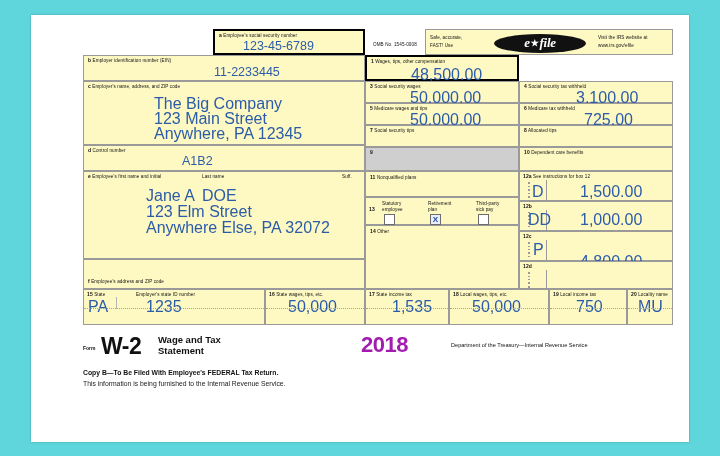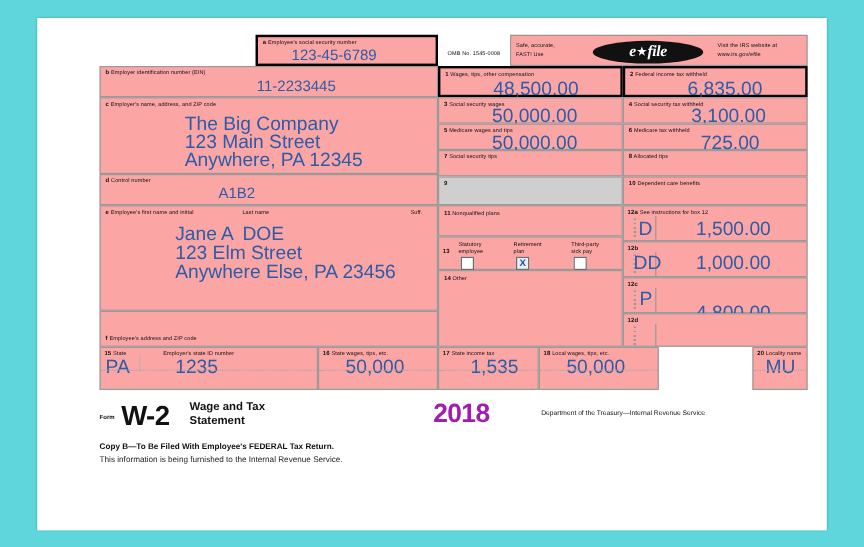--- a/index.html
+++ b/index.html
@@ -18,21 +18,21 @@
     position:absolute;left:31px;top:15px;width:658px;height:427px;
     background:#ffffff;
     box-sizing:border-box;
     box-shadow:0 0 2px rgba(0,0,0,.25);
   }
   .form{
     position:absolute;left:22px;top:14px;width:620px;height:400px;
   }
 
   
-  .bx{position:absolute;box-sizing:border-box;border:1px solid #9a9a9a;background:#fca5a5;}
+  .bx{position:absolute;box-sizing:border-box;border:1px solid #9a9a9a;background:#fef9c3;}
   .lbl{
     position:absolute;font-size:4.6px;color:#111;
     letter-spacing:.1px;line-height:1.15;
     white-space:nowrap;font-family:"Liberation Sans",sans-serif;
   }
   .lbl b{font-weight:bold;}
   .num{font-weight:bold;font-size:5px;}
   .val{
     position:absolute;color:#2b5ca8;font-size:16px;
     font-family:"Liberation Sans",sans-serif;white-space:nowrap;
@@ -183,44 +183,37 @@
       <div class="bx" id="empl-box">
         <span class="lbl" style="left:4px;top:2px;">
           <b class="num">e</b>
           <span>Employee's first name and initial</span>
         </span>
         <span class="lbl" style="left:118px;top:2px;">Last name</span>
         <span class="lbl" style="left:258px;top:2px;">Suff.</span>
         <span class="val" style="left:62px;top:15px;">Jane A</span>
         <span class="val" style="left:118px;top:15px;">DOE</span>
         <span class="val" style="left:62px;top:31px;text-align:right;">123 Elm Street</span>
-        <span class="val" style="left:62px;top:47px;">Anywhere Else, PA 23456</span>
+        <span class="val" style="left:62px;top:47px;">Anywhere Else, PA 32072</span>
       </div>
 
       <div class="bx" id="empaddr-box">
         <span class="lbl" style="left:4px;top:19px;">
           <b class="num">f</b>
           <span>Employee's address and ZIP code</span>
         </span>
       </div>
 
       <div class="bx heavy" id="b1">
         <span class="lbl" style="left:4px;top:2px;">
           <b class="num">1</b>
           <span>Wages, tips, other compensation</span>
         </span>
         <span class="val" style="left:44px;top:9px;">48,500.00</span>
       </div>
-      <div class="bx heavy" id="b2">
-        <span class="lbl" style="left:4px;top:2px;">
-          <b class="num">2</b>
-          <span>Federal income tax withheld</span>
-        </span>
-        <span class="val" style="left:52px;top:9px;">6,835.00</span>
-      </div>
 
       <div class="bx" id="b3">
         <span class="lbl" style="left:4px;top:2px;">
           <b class="num">3</b>
           <span>Social security wages</span>
         </span>
         <span class="val" style="left:44px;top:7px;">50,000.00</span>
       </div>
       <div class="bx" id="b4">
         <span class="lbl" style="left:4px;top:2px;">
@@ -380,20 +373,28 @@
 
       <div class="bx" id="s18">
         <span class="lbl" style="left:3px;top:2px;">
           <b class="num">18</b>
           <span>Local wages, tips, etc.</span>
         </span>
         <span class="val" style="left:22px;top:8px;">50,000</span>
         <span class="dash"></span>
       </div>
 
+      <div class="bx" id="s19">
+        <span class="lbl" style="left:3px;top:2px;">
+          <b class="num">19</b>
+          <span>Local income tax</span>
+        </span>
+        <span class="val" style="left:26px;top:8px;">750</span>
+        <span class="dash"></span>
+      </div>
 
       <div class="bx" id="s20">
         <span class="lbl" style="left:3px;top:2px;">
           <b class="num">20</b>
           <span>Locality name</span>
         </span>
         <span class="val" style="left:10px;top:8px;">MU</span>
         <span class="dash"></span>
       </div>
 

